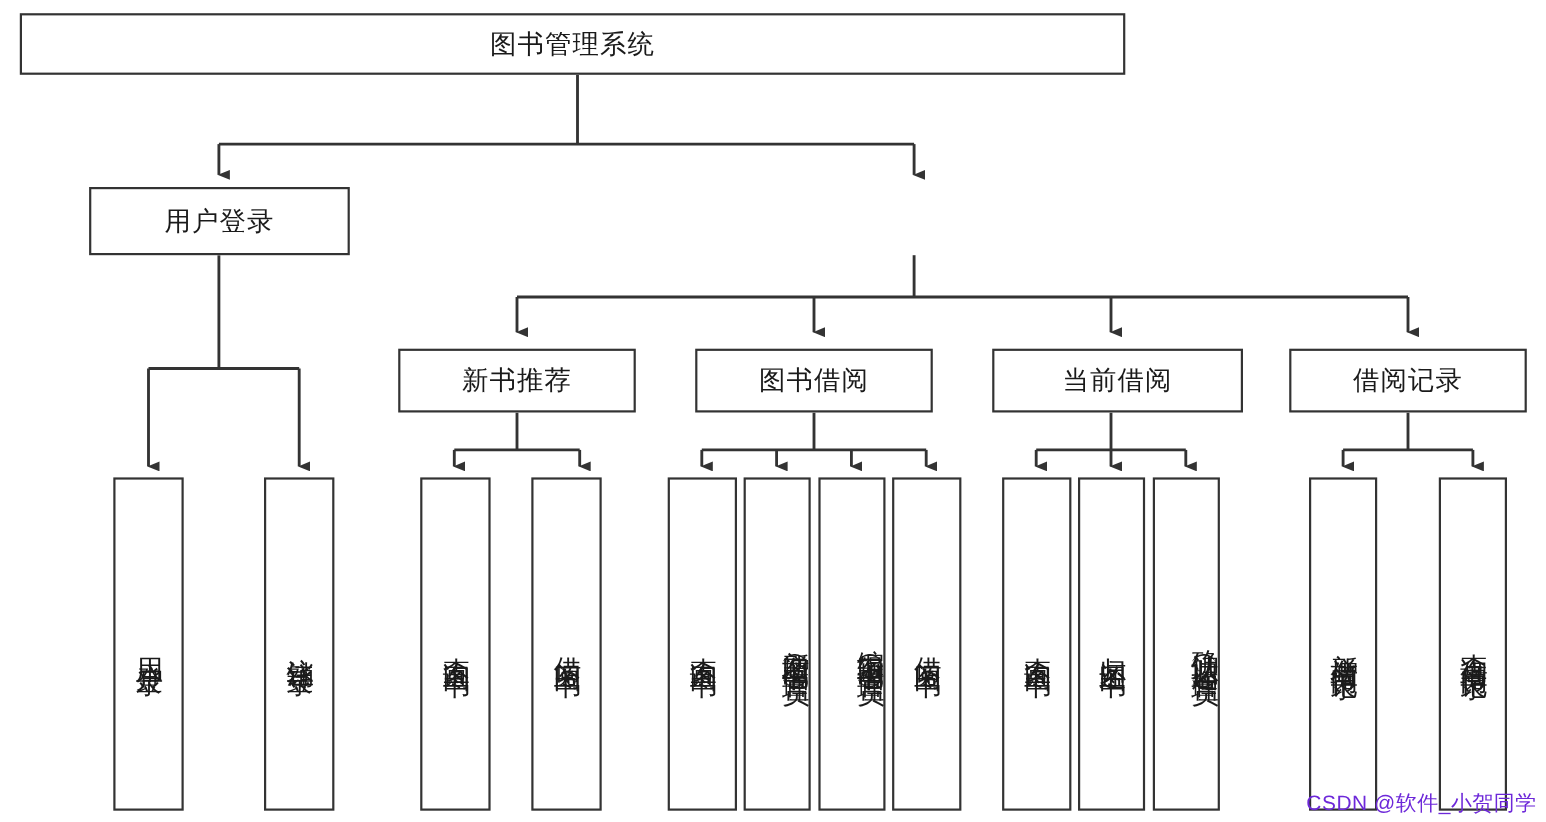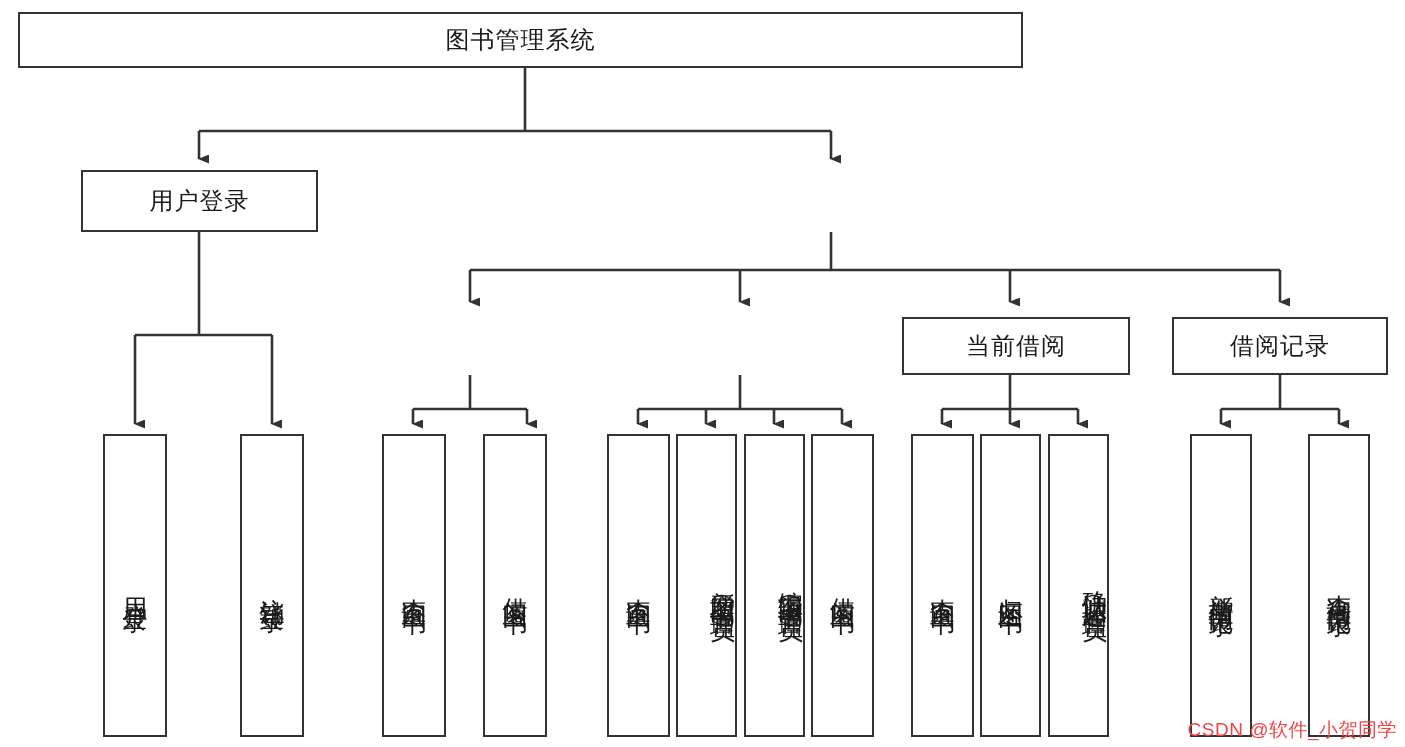--- a/index.html
+++ b/index.html
@@ -55,21 +55,21 @@
   }
   .node-label {
     display: block;
     white-space: nowrap;
   }
   .watermark {
     position: absolute;
     right: 8px;
     bottom: 4px;
     font-size: 19px;
-    color: #ef4444;
+    color: #6d28d9;
     letter-spacing: 0.5px;
     white-space: nowrap;
   }
 </style>
 </head>
 <body>
 
 <div id="diagram-root">
 
   <svg class="connectors" viewBox="0 0 1405 747" xmlns="http://www.w3.org/2000/svg">
@@ -123,20 +123,26 @@
   </svg>
 
   <div class="node horiz" style="left:18px; top:12px; width:1005px; height:56px;">
     <span class="node-label">图书管理系统</span>
   </div>
 
   <div class="node horiz" style="left:81px; top:170px; width:237px; height:62px;">
     <span class="node-label">用户登录</span>
   </div>
 
+  <div class="node horiz" style="left:362px; top:317px; width:216px; height:58px;">
+    <span class="node-label">新书推荐</span>
+  </div>
+  <div class="node horiz" style="left:632px; top:317px; width:216px; height:58px;">
+    <span class="node-label">图书借阅</span>
+  </div>
   <div class="node horiz" style="left:902px; top:317px; width:228px; height:58px;">
     <span class="node-label">当前借阅</span>
   </div>
   <div class="node horiz" style="left:1172px; top:317px; width:216px; height:58px;">
     <span class="node-label">借阅记录</span>
   </div>
 
   <div class="node vert" style="left:103px; top:434px; width:64px; height:303px;">
     <span class="node-label">用户登录</span>
   </div>

